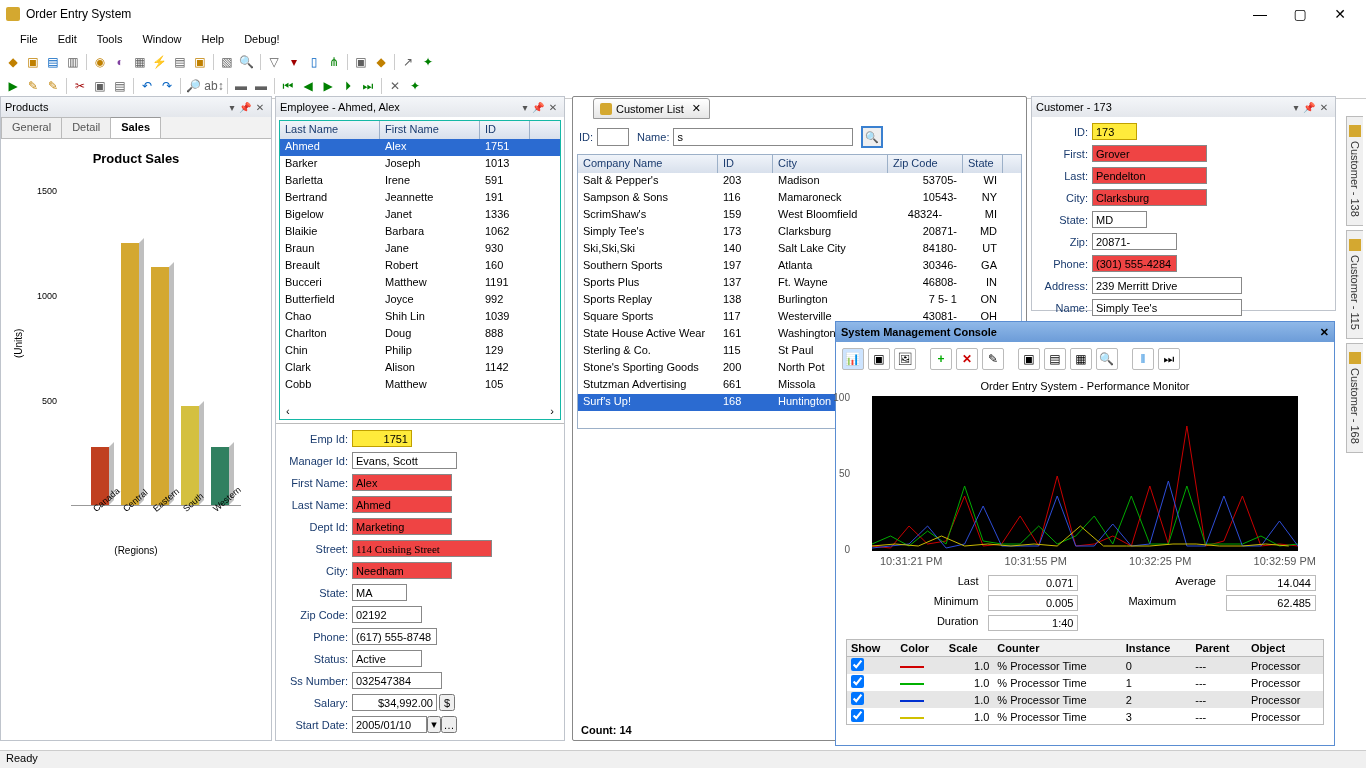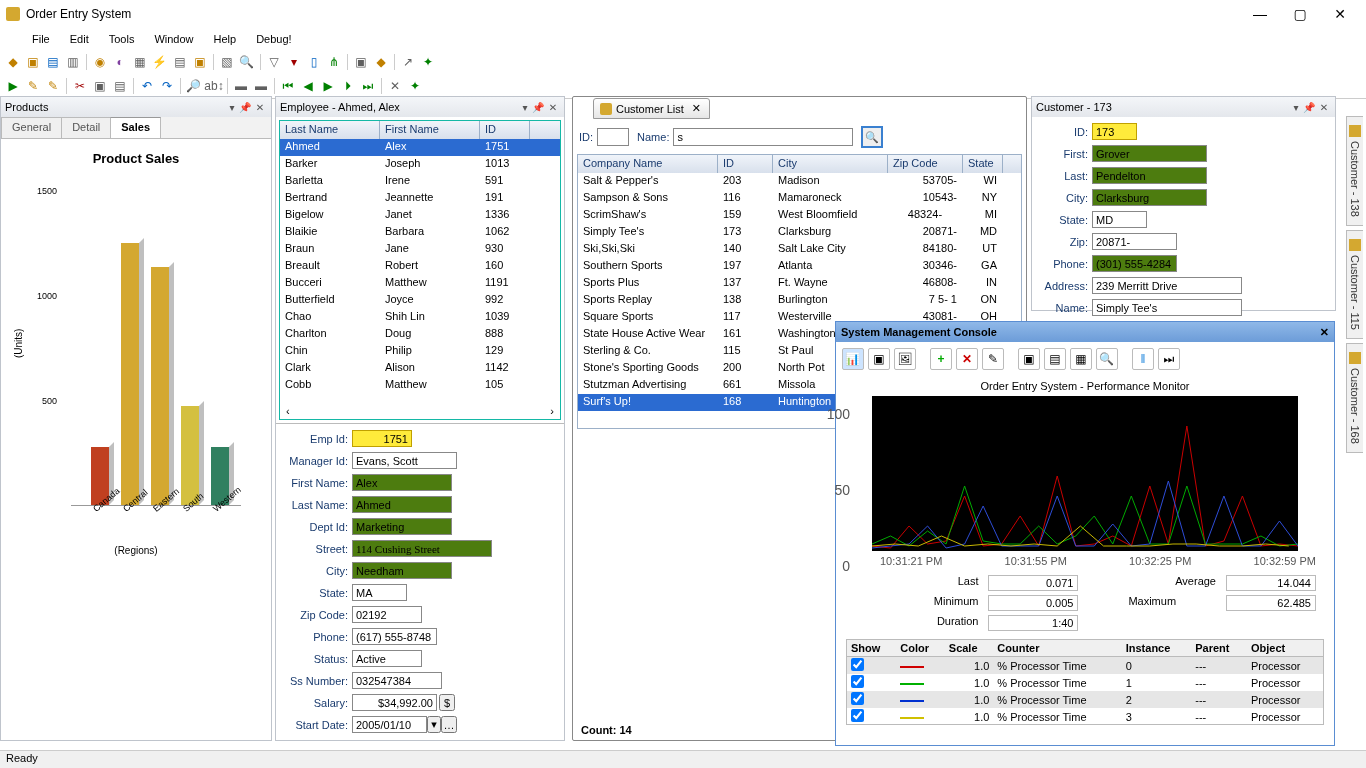--- a/index.html
+++ b/index.html
@@ -6,21 +6,21 @@
 body { background: #fff; width: 1366px; height: 768px; overflow: hidden; position: relative; }
 
 
 .titlebar { height: 28px; display: flex; align-items: center; padding: 0 6px; }
 .titlebar .icon { width: 14px; height: 14px; background: #d4a830; border-radius: 2px; margin-right: 6px; }
 .titlebar .title { font-size: 12px; }
 .titlebar .spacer { flex: 1; }
 .titlebar .winbtn { width: 40px; height: 24px; text-align: center; line-height: 24px; font-size: 14px; cursor: pointer; }
 
 
-.menubar { height: 22px; display: flex; align-items: center; padding: 0 22px; }
+.menubar { height: 22px; display: flex; align-items: center; padding: 0 10px; }
 .menubar .menuitem { padding: 2px 10px; cursor: pointer; }
 
 
 .toolbars { border-bottom: 1px solid #ccc; }
 .toolbar { height: 24px; display: flex; align-items: center; padding: 0 4px; gap: 2px; }
 .tbtn { width: 18px; height: 18px; display: inline-flex; align-items: center; justify-content: center; font-size: 12px; cursor: pointer; }
 .tbtn.c1{color:#c08000;} .tbtn.c2{color:#008000;} .tbtn.c3{color:#0060c0;} .tbtn.c4{color:#a00000;} .tbtn.c5{color:#606060;} .tbtn.c6{color:#8040a0;}
 .sep { width: 1px; height: 16px; background: #ccc; margin: 0 2px; }
 
 
@@ -55,21 +55,21 @@
 .grid-head .cell { border-right:1px solid #9cb0c8; padding:2px 5px; color:#1a3b6e; font-size:11px;}
 .grid-body { height: 264px; overflow-y:auto; }
 .grow { display:flex; height:17px; }
 .grow .cell { padding:1px 5px; border-right:1px solid transparent; overflow:hidden; white-space:nowrap;}
 .grow.sel { background:#2b6bd1; color:#fff; }
 .form-area { height:320px; overflow-y:scroll; padding:4px 6px; border-top:1px solid #bbb;}
 .frow { display:flex; align-items:center; height:21px; margin-bottom:1px;}
 .frow .flabel { width:70px; text-align:right; padding-right:4px; color:#1a3b6e; font-size:11px;}
 .frow input { border:1px solid #888; padding:1px 3px; height:17px; font-size:11px; }
 .hl-yellow { background:#ffeb3b; border:1px solid #c0a000 !important; }
-.hl-blue { background:#4d7c0f; }
+.hl-blue { background:#ef4444; }
 
 
 .tabwin { position:absolute; border:1px solid #888; border-radius:2px; background:#fff;}
 .tab-head { height:23px; display:flex; align-items:center; }
 .tab-head .tabbutton { display:flex; align-items:center; height:21px; padding:0 8px 0 6px; border:1px solid #999; border-top-left-radius:3px; border-top-right-radius:3px; background:linear-gradient(#fff,#e6e6e6); margin-left:20px;}
 .tab-head .appicon { width:12px;height:12px;background:#d4a830;border-radius:2px;margin-right:4px;display:inline-block;}
 .tab-head .tabclose { margin-left:8px; cursor:pointer;}
 #custlist { left:572px; top:0; width:455px; height:645px; }
 .cl-search { padding:6px; display:flex; align-items:center; gap:4px; }
 .cl-search .lbl { color:#1a3b6e; }
@@ -88,21 +88,21 @@
 .sidetab .sicon{ width:12px;height:12px;background:#d4a830;display:inline-block;margin-bottom:4px;}
 
 
 #smc { position:absolute; left:835px; top:225px; width:500px; height:425px; border:1px solid #5a8dd2; background:#fff; }
 #smc .smc-title { height:20px; background:linear-gradient(#8fb8e8,#6c9cd8); display:flex; align-items:center; padding:0 5px; font-weight:700; font-size:11px;}
 #smc .smc-title .spacer{flex:1;}
 #smc .smc-tools { padding:6px; display:flex; gap:4px; align-items:center;}
 #smc .smc-tools .tbtn{width:22px;height:22px;border:1px solid #bbb; border-radius:2px;}
 .pm-title { text-align:center; font-size:11px; margin:4px 0;}
 .pm-chart { margin:0 18px; height:155px; background:#000; position:relative;}
-.pm-ytick { position:absolute; width:28px; text-align:right; font-size:14px; color:#555;margin-top:14px;}
+.pm-ytick { position:absolute; width:28px; text-align:right; font-size:10px; color:#555;}
 .pm-xaxis { position:absolute; left:18px;right:0;bottom:-16px; display:flex; justify-content:space-between; font-size:9px; color:#555;margin-left:8px;}
 .pm-stats { display:grid; grid-template-columns:auto 90px auto 90px; gap:4px 10px; margin:24px 18px 8px; font-size:11px;}
 .pm-stats .sval { border:1px solid #bbb; text-align:right; padding:1px 4px;}
 .pm-counters { margin:0 10px 6px; border:1px solid #bbb; height:86px; overflow-y:scroll;}
 .pm-counters table{width:100%; border-collapse:collapse; font-size:10px;}
 .pm-counters th{ text-align:left; padding:2px 4px; border-bottom:1px solid #bbb; background:#f0f0f0;}
 .pm-counters td{ padding:1px 4px;}
 .pm-counters tr.striped{ background:#e6e6e6;}
 .swatch{display:inline-block;width:24px;height:2px;vertical-align:middle;}
 

